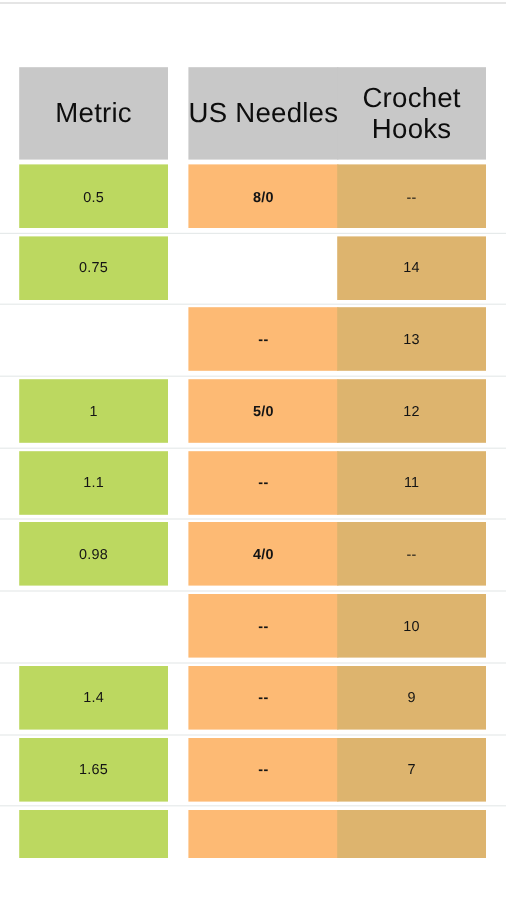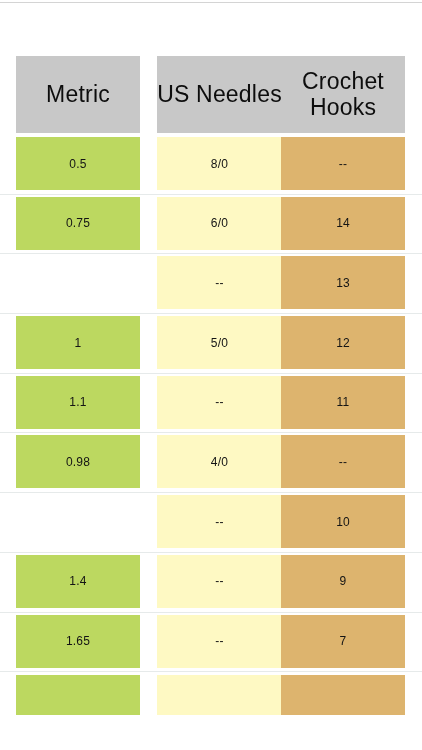--- a/index.html
+++ b/index.html
@@ -98,21 +98,21 @@
     font-size: 23px;
     color: #0d0d0d;
     line-height: 1.12;
     text-align: center;
     white-space: normal;
     flex-direction: column;
   }
 
   
   .c-metric { background: #bcd860; }
-  .c-us     { background: #fef9c3; }
+  .c-us     { background: #fdba74; font-weight: bold; }
   .c-hook   { background: #ddb46e; }
 
   
   .row.partial { height: 12px; }
   .row.partial .cell { top: 4px; height: 40px; }
 </style>
 </head>
 <body>
 
 <div id="app">
@@ -132,21 +132,20 @@
       <div class="row">
         <div class="rule"></div>
         <div class="cell col-metric c-metric">0.5</div>
         <div class="cell col-us c-us">8/0</div>
         <div class="cell col-hook c-hook">--</div>
       </div>
 
       <div class="row">
         <div class="rule"></div>
         <div class="cell col-metric c-metric">0.75</div>
-        <div class="cell col-us c-us">6/0</div>
         <div class="cell col-hook c-hook">14</div>
       </div>
 
       <div class="row">
         <div class="rule"></div>
         <div class="cell col-us c-us">--</div>
         <div class="cell col-hook c-hook">13</div>
       </div>
 
       <div class="row">

